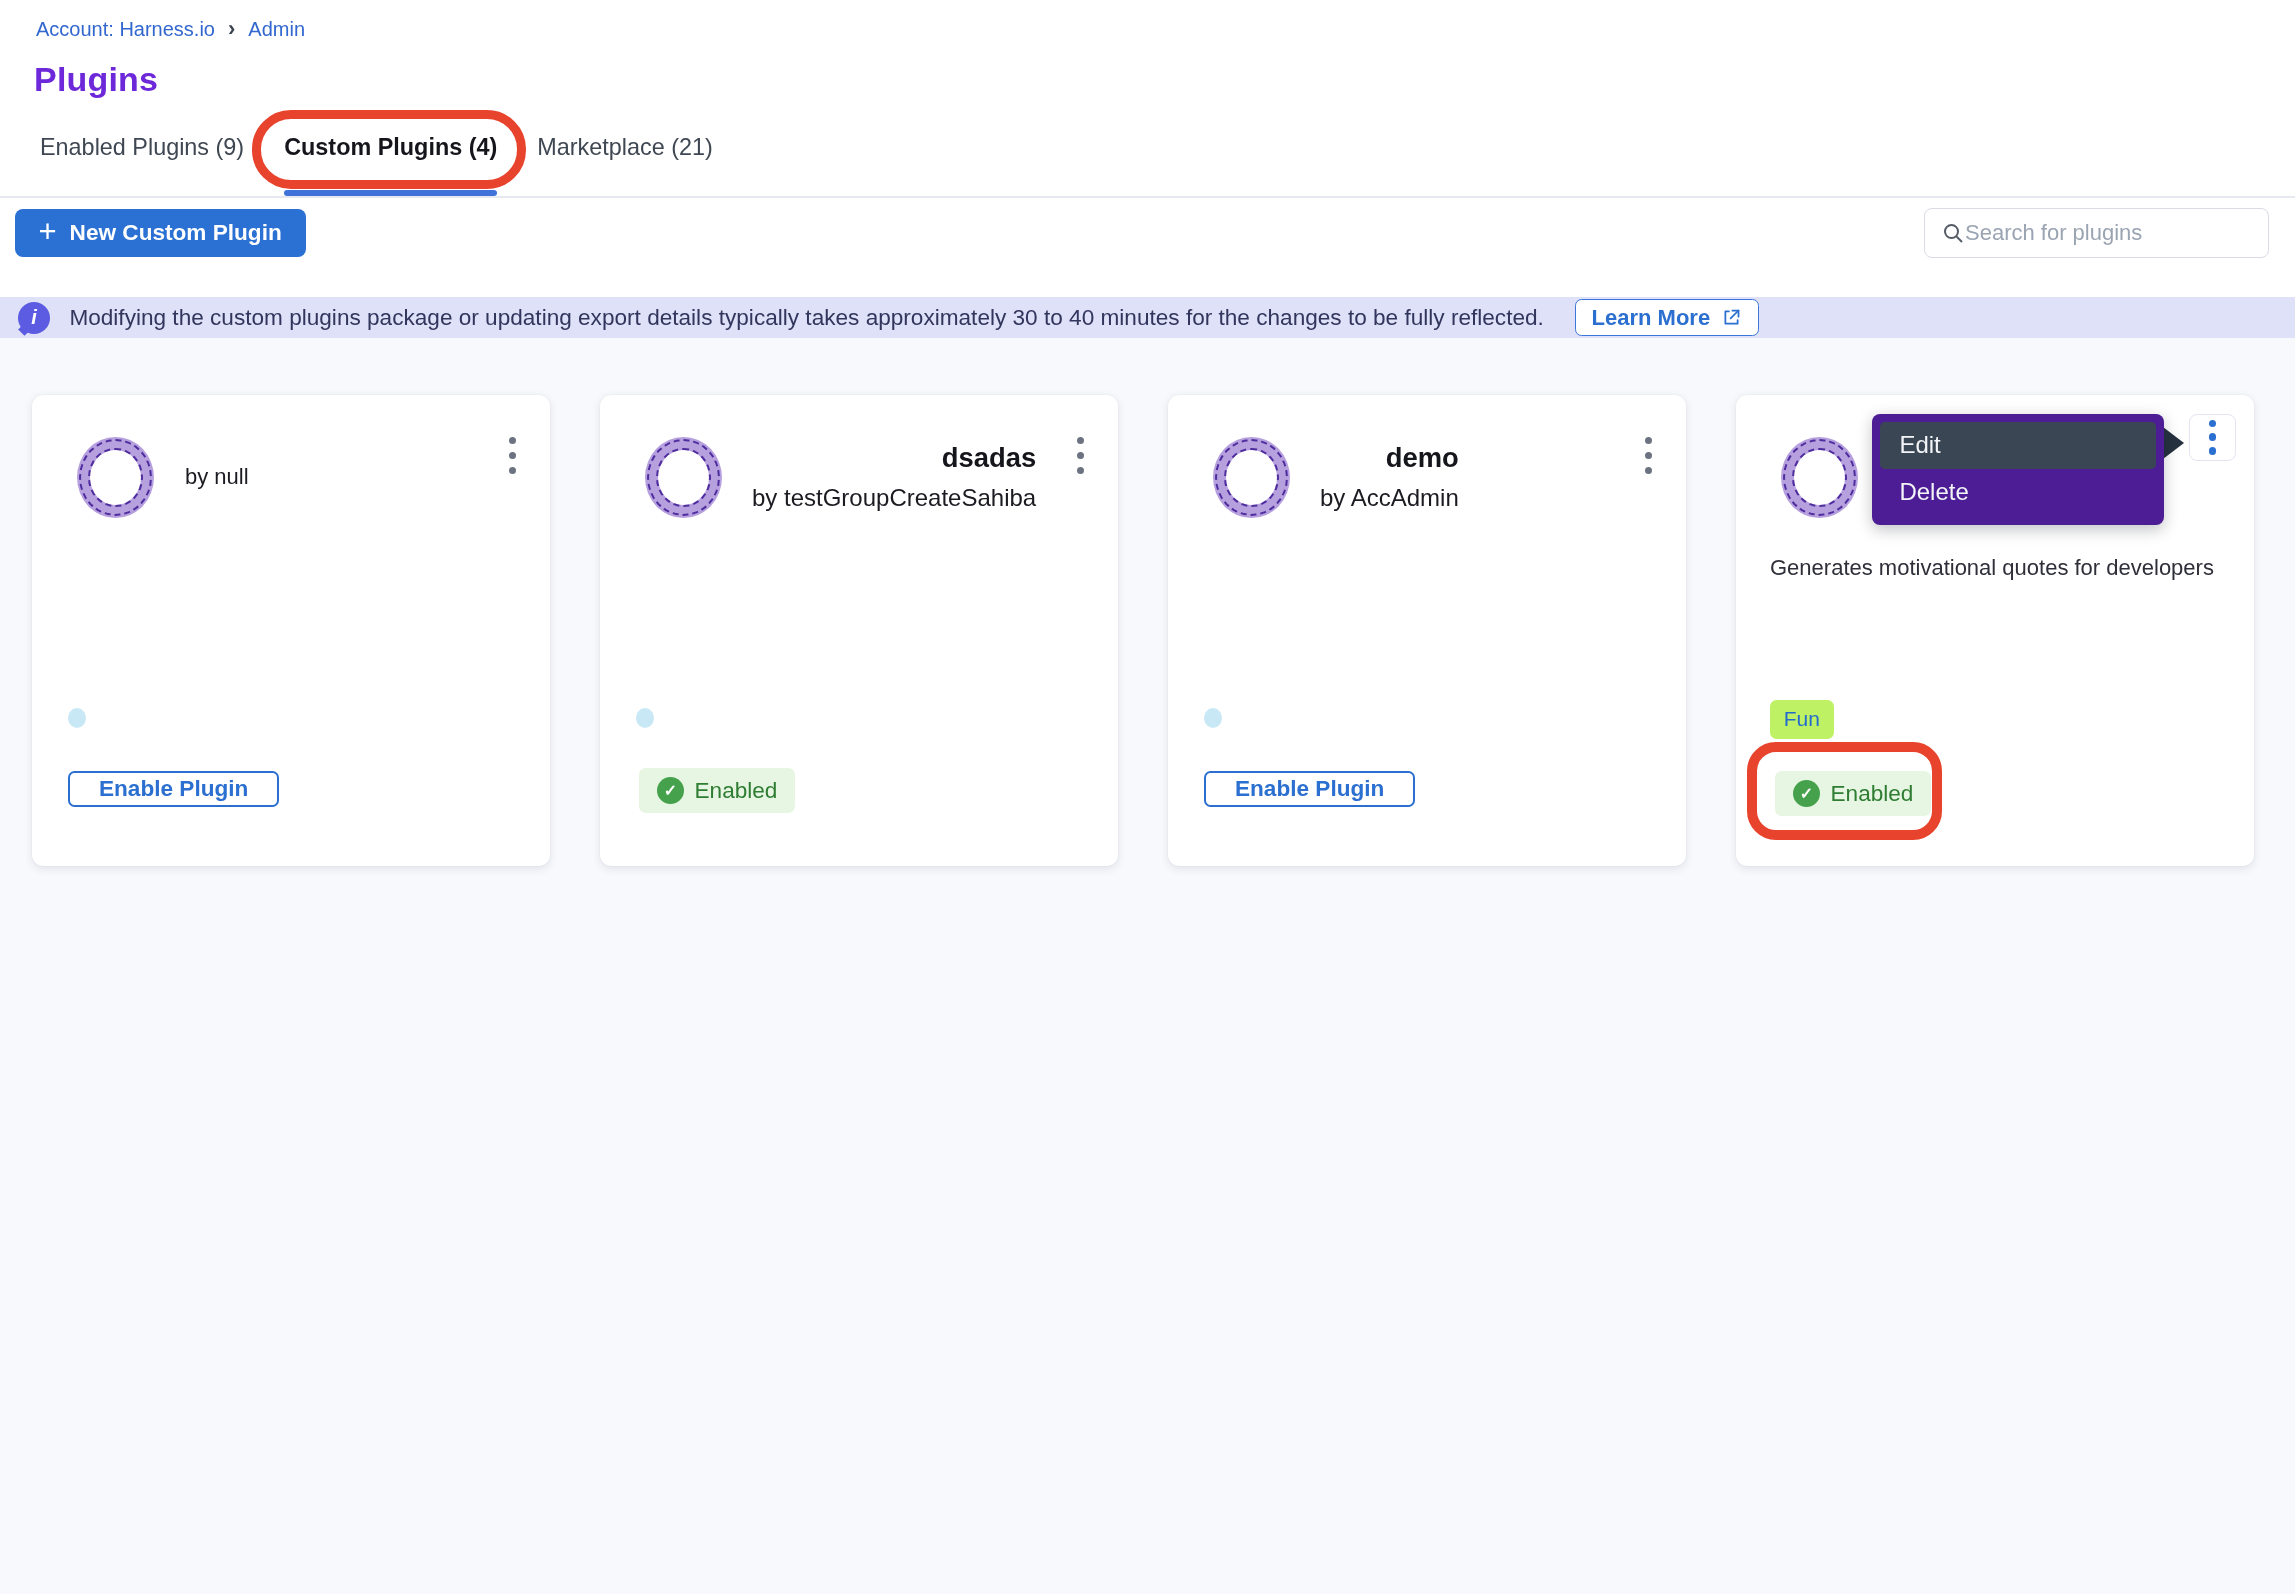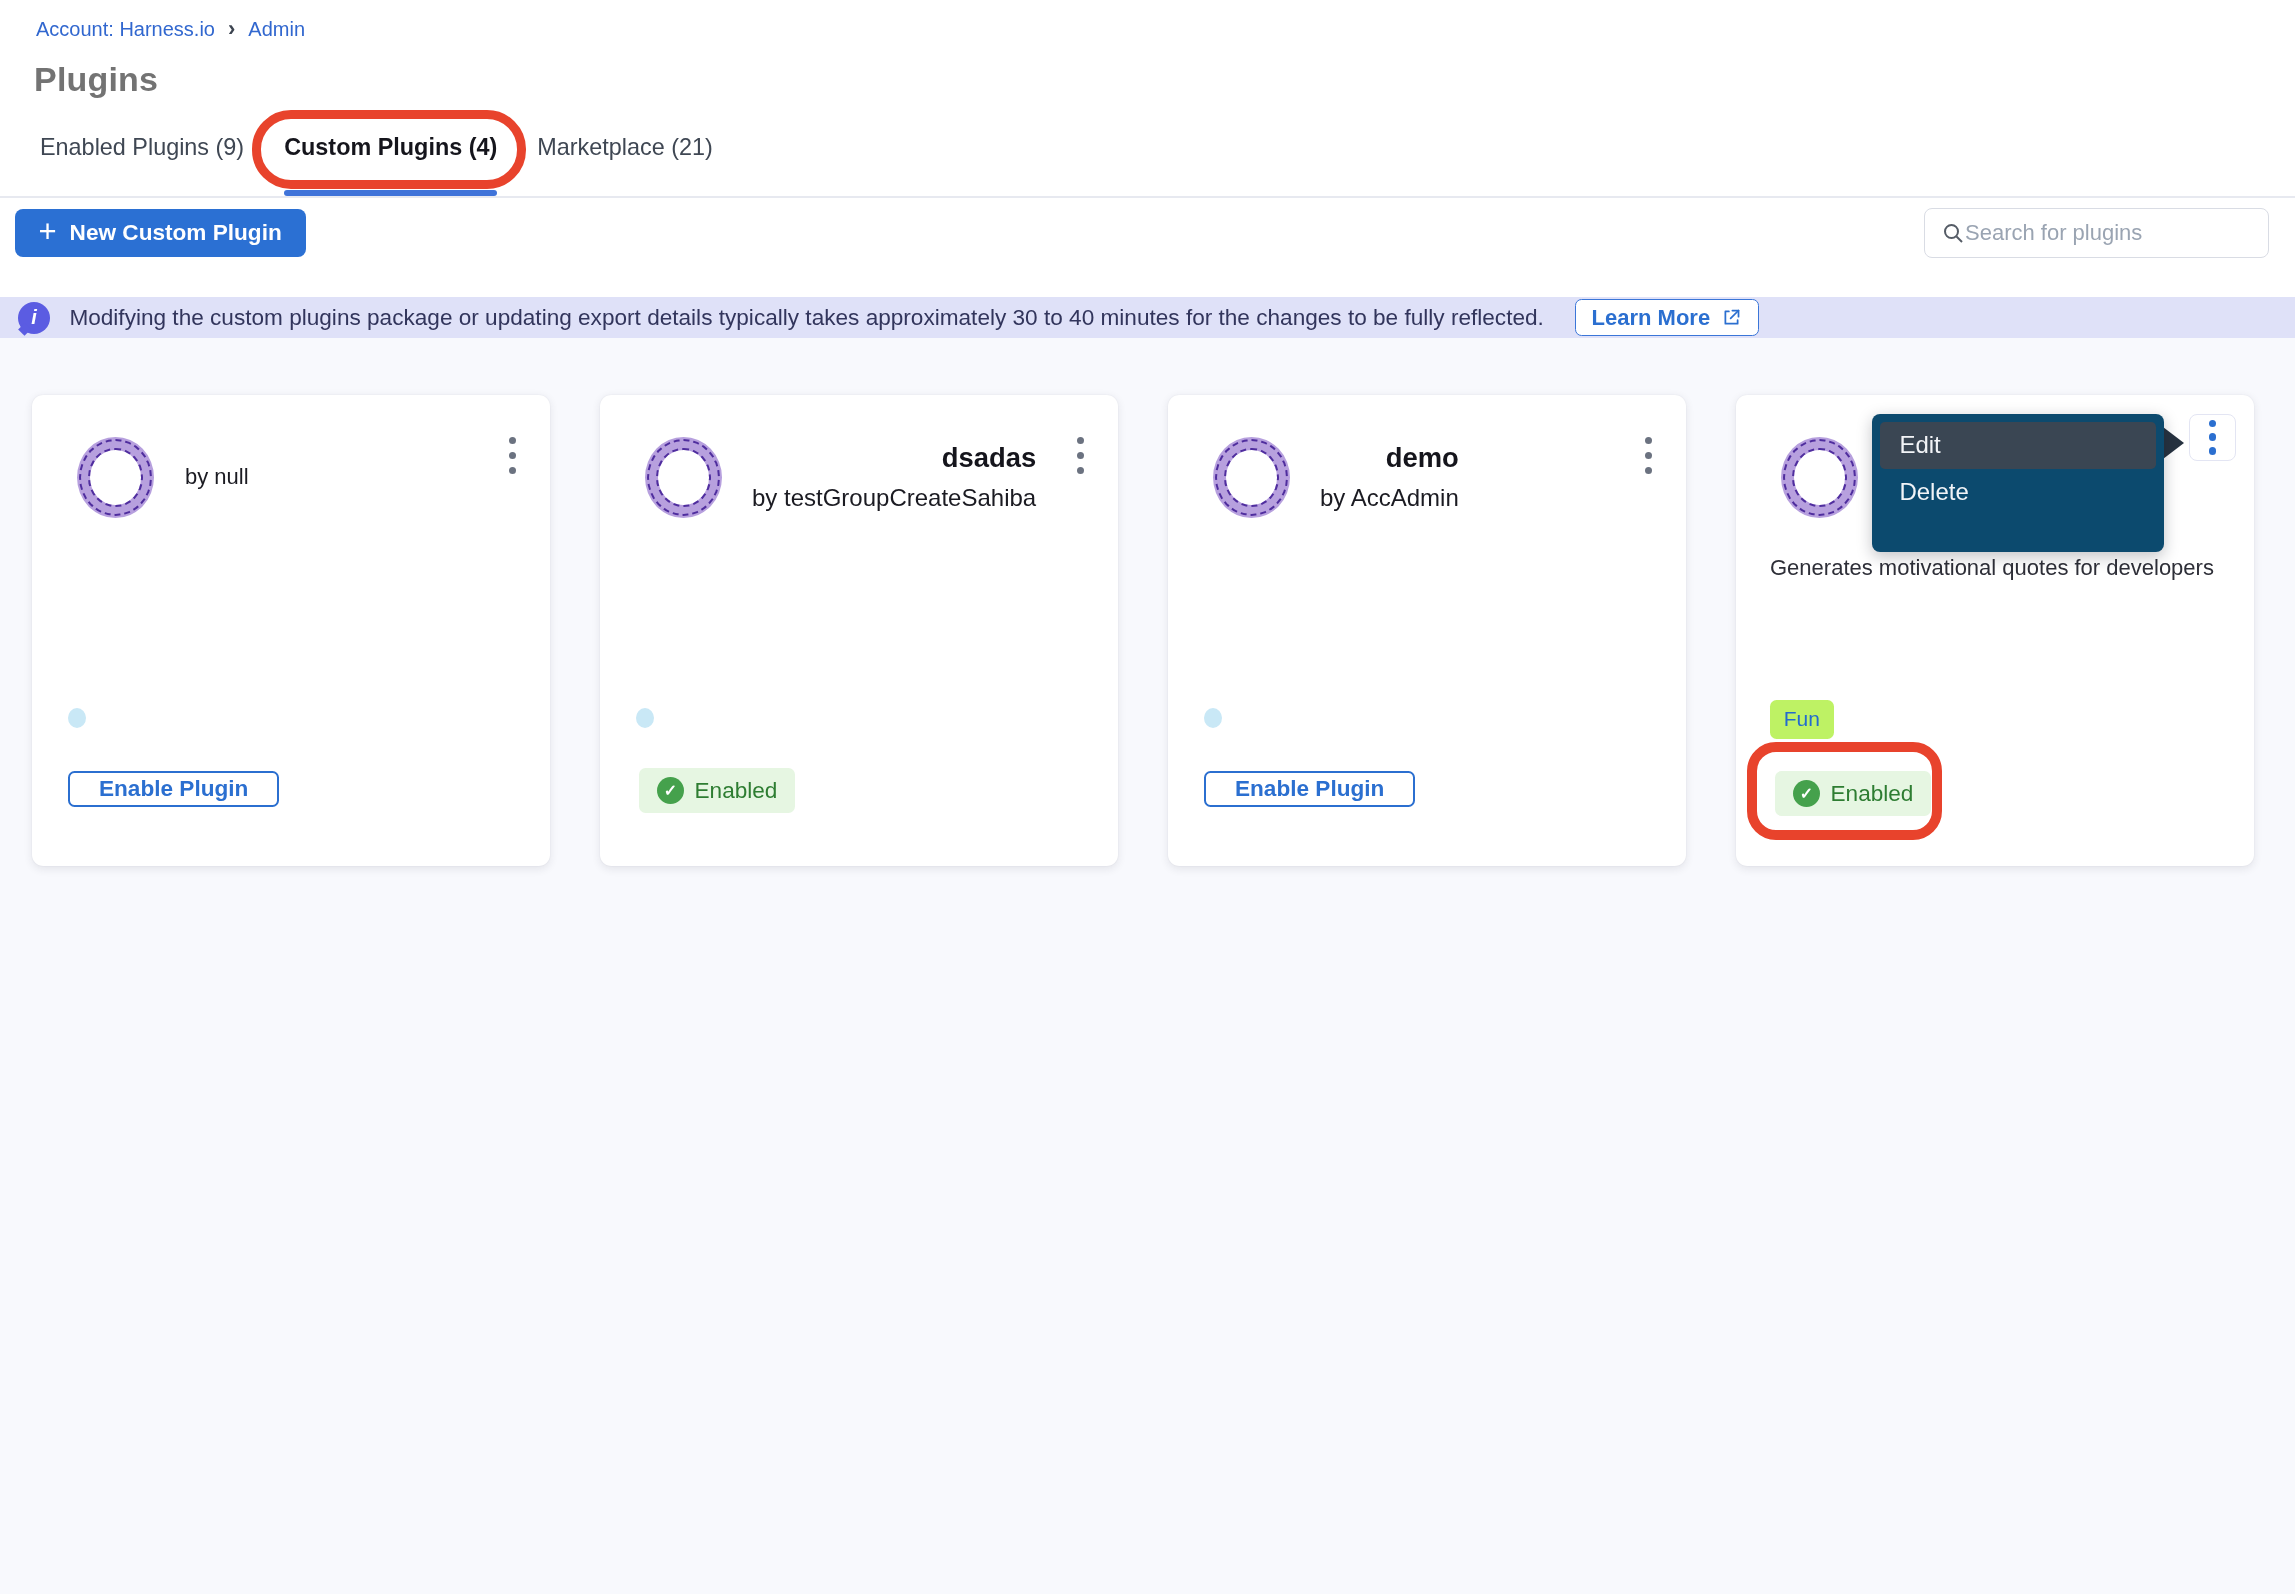--- a/index.html
+++ b/index.html
@@ -7,21 +7,21 @@
   #app {
     position:relative; width:2295px; height:1595px; overflow:hidden;
     font-family:"Liberation Sans", sans-serif; color:#17171c; background:#ffffff;
   }
   .content-bg { position:absolute; left:0; top:338px; width:100%; height:1257px; background:#f8f9fd; }
 
   
   .breadcrumb { position:absolute; top:16px; left:36px; display:flex; align-items:center; gap:13px; font-size:20px; }
   .crumb { color:#3167cf; cursor:pointer; }
   .crumb-sep { color:#3c4450; font-weight:700; font-size:22px; }
-  .page-title { position:absolute; top:60px; left:34px; font-size:34px; font-weight:700; color:#737373; letter-spacing:0.2px; }
+  .page-title { position:absolute; top:60px; left:34px; font-size:34px; font-weight:700; color:#6d28d9; letter-spacing:0.2px; }
 
   
   .tabs { position:absolute; top:129px; left:40px; display:flex; gap:40px; height:67px; }
   .tab { position:relative; font-size:23.4px; color:#3f4753; padding-top:4.8px; cursor:pointer; white-space:nowrap; }
   .tab.active { font-weight:700; color:#15151c; }
   .tab.active .tab-underline { position:absolute; left:0; right:0; bottom:0; height:5.6px; background:#3f73d9; border-radius:3.2px; }
   .tabs-divider { position:absolute; top:196px; left:0; width:100%; height:1.6px; background:#e7e9f0; }
   .annotation-ring-tab {
     position:absolute; left:-32px; top:-19.4px; width:calc(100% + 61px); height:79px;
     border:9px solid #e8432c; border-radius:39px; pointer-events:none;
@@ -102,22 +102,22 @@
   .badge-text { color:#2e7d32; font-size:22.6px; }
   .badge-c4 { top:376px; }
 
   .annotation-ring-badge {
     position:absolute; left:10.5px; top:347px; width:195px; height:98px;
     border:10.5px solid #e8432c; border-radius:29px; pointer-events:none; z-index:6;
   }
 
   
   .context-menu {
-    position:absolute; left:136px; top:18.6px; width:292px; height:138px;
-    background:#0c4a6e; border-radius:8px; padding:8px; z-index:5;
+    position:absolute; left:136px; top:18.6px; width:292px; height:111px;
+    background:#4c1d95; border-radius:8px; padding:8px; z-index:5;
     box-shadow:0 4.8px 14.5px rgba(20,25,35,.25);
   }
   .menu-item { height:47px; display:flex; align-items:center; padding:0 19.4px; color:#f2f4f7; font-size:24px; border-radius:4.8px; cursor:pointer; }
   .menu-item.highlight { background:#3a4653; }
   .menu-arrow {
     position:absolute; left:427px; top:32px; width:0; height:0; z-index:4;
     border-top:16px solid transparent; border-bottom:16px solid transparent; border-left:21px solid #263240;
   }
 </style>
 </head>

